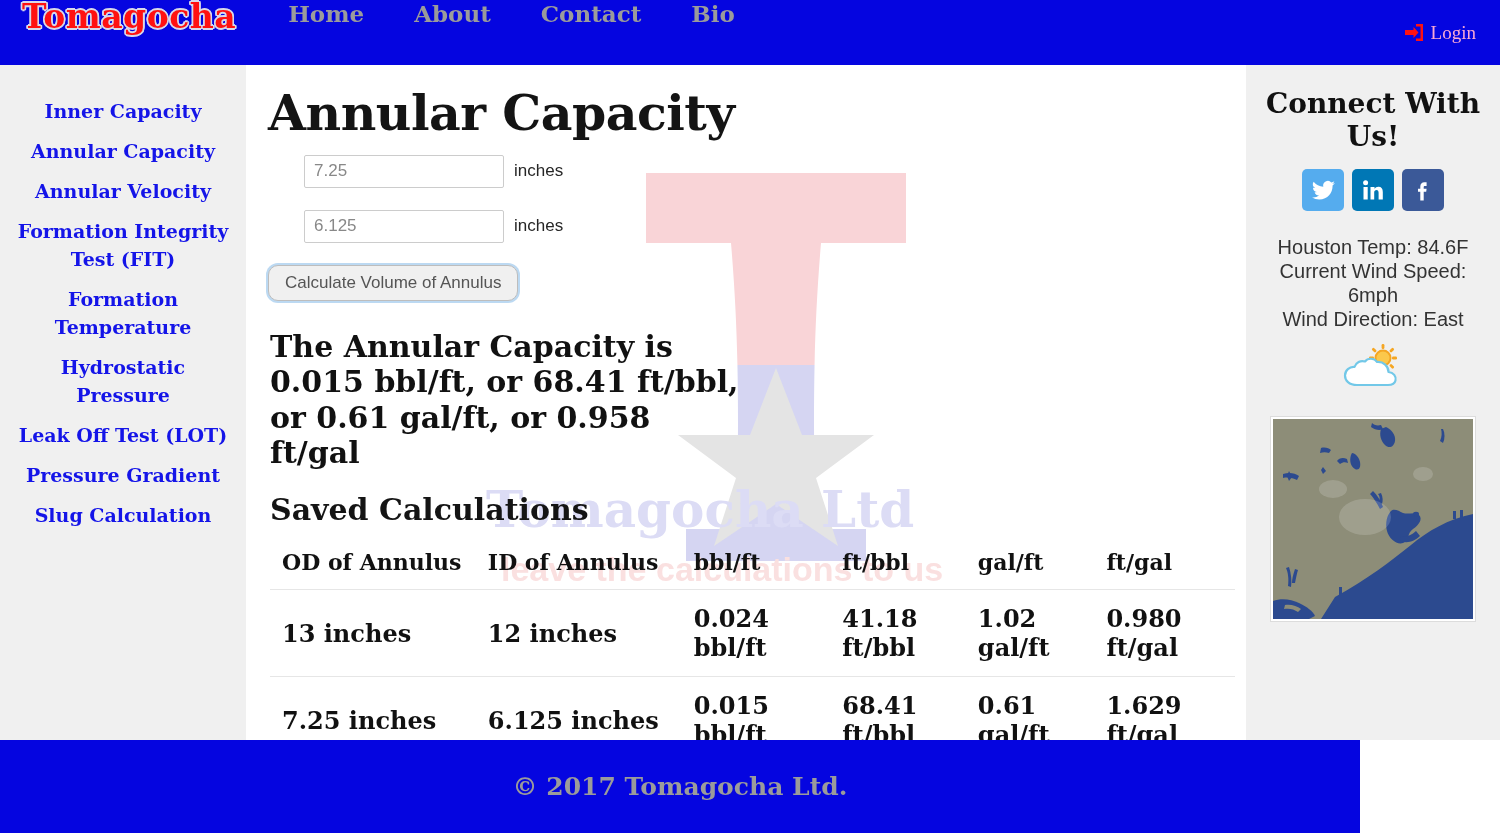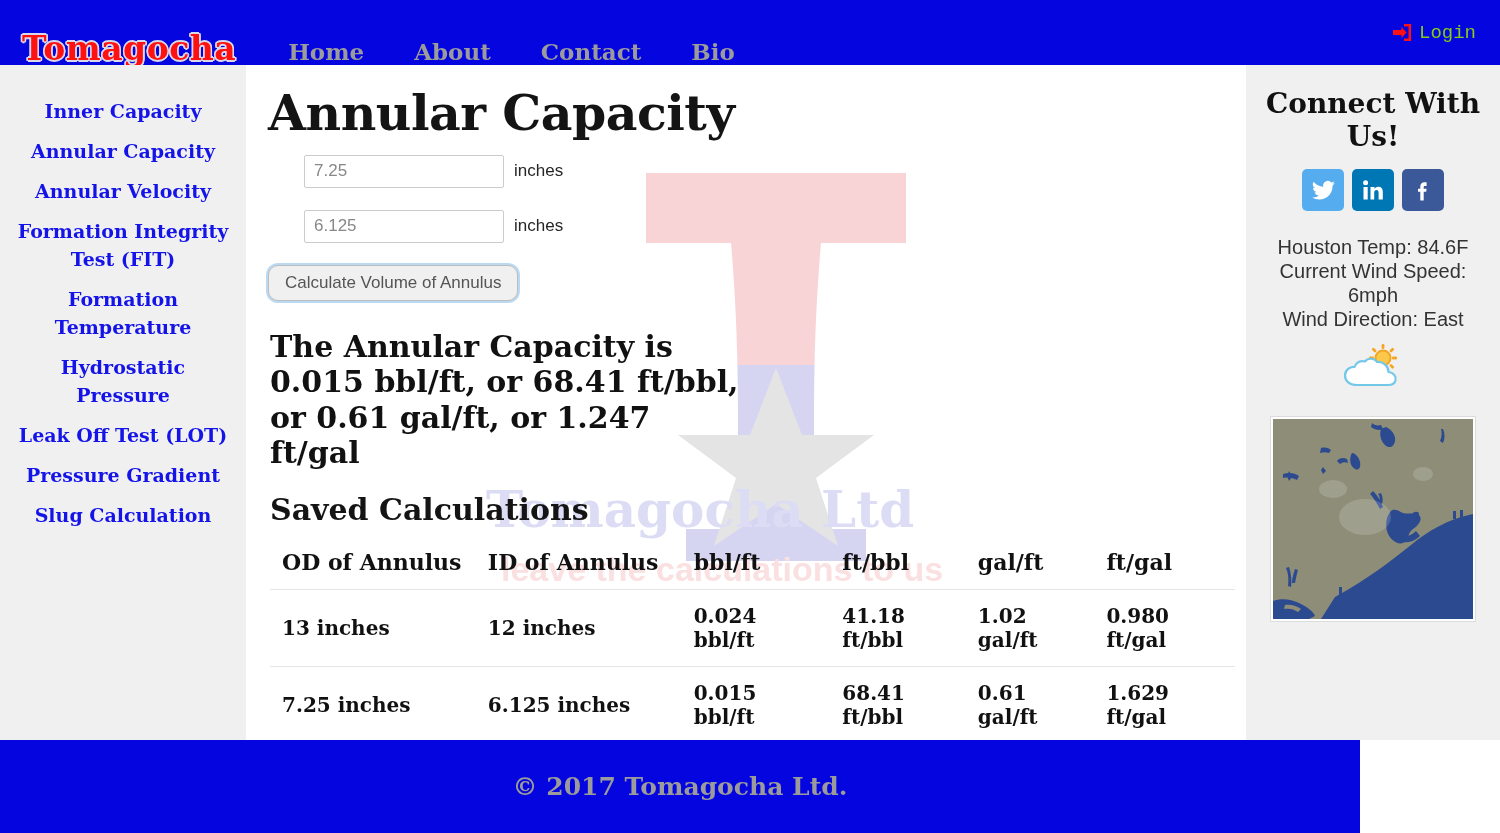--- a/index.html
+++ b/index.html
@@ -9,21 +9,21 @@
     overflow: hidden;
     background: #ffffff;
     font-family: "Liberation Serif", "DejaVu Serif", serif;
   }
   .page { position: relative; width: 1500px; height: 833px; }
 
   
   .navbar {
     position: absolute; left: 0; top: 0; width: 1500px; height: 65px;
     background: #0505e0;
-    display: flex; align-items: flex-end;
+    display: flex; align-items: flex-start;
   }
   .brand {
     margin-left: 22px;
     font-family: "DejaVu Serif", "Liberation Serif", serif;
     font-weight: 700;
     font-size: 33px;
     color: #ff1111;
     letter-spacing: 0.5px;
     text-shadow:
       -1.4px -1.4px 0 #d8d8e8,  1.4px -1.4px 0 #d8d8e8,
@@ -45,22 +45,22 @@
     cursor: pointer;
     white-space: nowrap;
   }
   .nav-right {
     position: absolute; right: 24px; top: 0; height: 65px;
     display: flex; align-items: center; gap: 7px;
     cursor: pointer;
   }
   .login-icon { display: block; width: 19px; height: 19px; }
   .login-label {
-    color: #84cc16;
-    font-family: Liberation Mono, monospace;
+    color: #f9a8d4;
+    font-family: Liberation Serif, serif;
     font-size: 19px;
   }
 
   
   .body-wrap {
     position: absolute; left: 0; top: 65px; width: 1500px; height: 675px;
     display: flex;
     background: #14532d;
   }
   .left-sidebar {
@@ -187,21 +187,21 @@
     text-align: left;
     font-weight: 700;
     font-size: 22px;
     color: #111111;
     padding: 4px 8px 14px 12px;
     border: none;
   }
   table.saved-table td {
     text-align: left;
     font-weight: 700;
-    font-size: 20px;
+    font-size: 24px;
     color: #111111;
     padding: 14px 8px 14px 12px;
     border-top: 1px solid #e6e6e6;
   }
   .col-od { width: 205px; }
   .col-id { width: 205px; }
   .col-bf { width: 148px; }
   .col-fb { width: 135px; }
   .col-gf { width: 128px; }
   .col-fg { width: 140px; }
@@ -341,21 +341,21 @@
           <span class="unit-label">inches</span>
         </div>
 
         <div class="field-row">
           <input class="calc-input" type="text" value="6.125" style="">
           <span class="unit-label">inches</span>
         </div>
 
         <div class="calc-btn">Calculate Volume of Annulus</div>
 
-        <div class="result">The Annular Capacity is 0.015 bbl/ft, or 68.41 ft/bbl, or 0.61 gal/ft, or 1.247 ft/gal</div>
+        <div class="result">The Annular Capacity is 0.015 bbl/ft, or 68.41 ft/bbl, or 0.61 gal/ft, or 0.958 ft/gal</div>
 
         <h2 class="saved-title">Saved Calculations</h2>
 
         <table class="saved-table">
           <thead>
             <tr>
               <th class="col-od">OD of Annulus</th>
               <th class="col-id">ID of Annulus</th>
               <th class="col-bf">bbl/ft</th>
               <th class="col-fb">ft/bbl</th>

